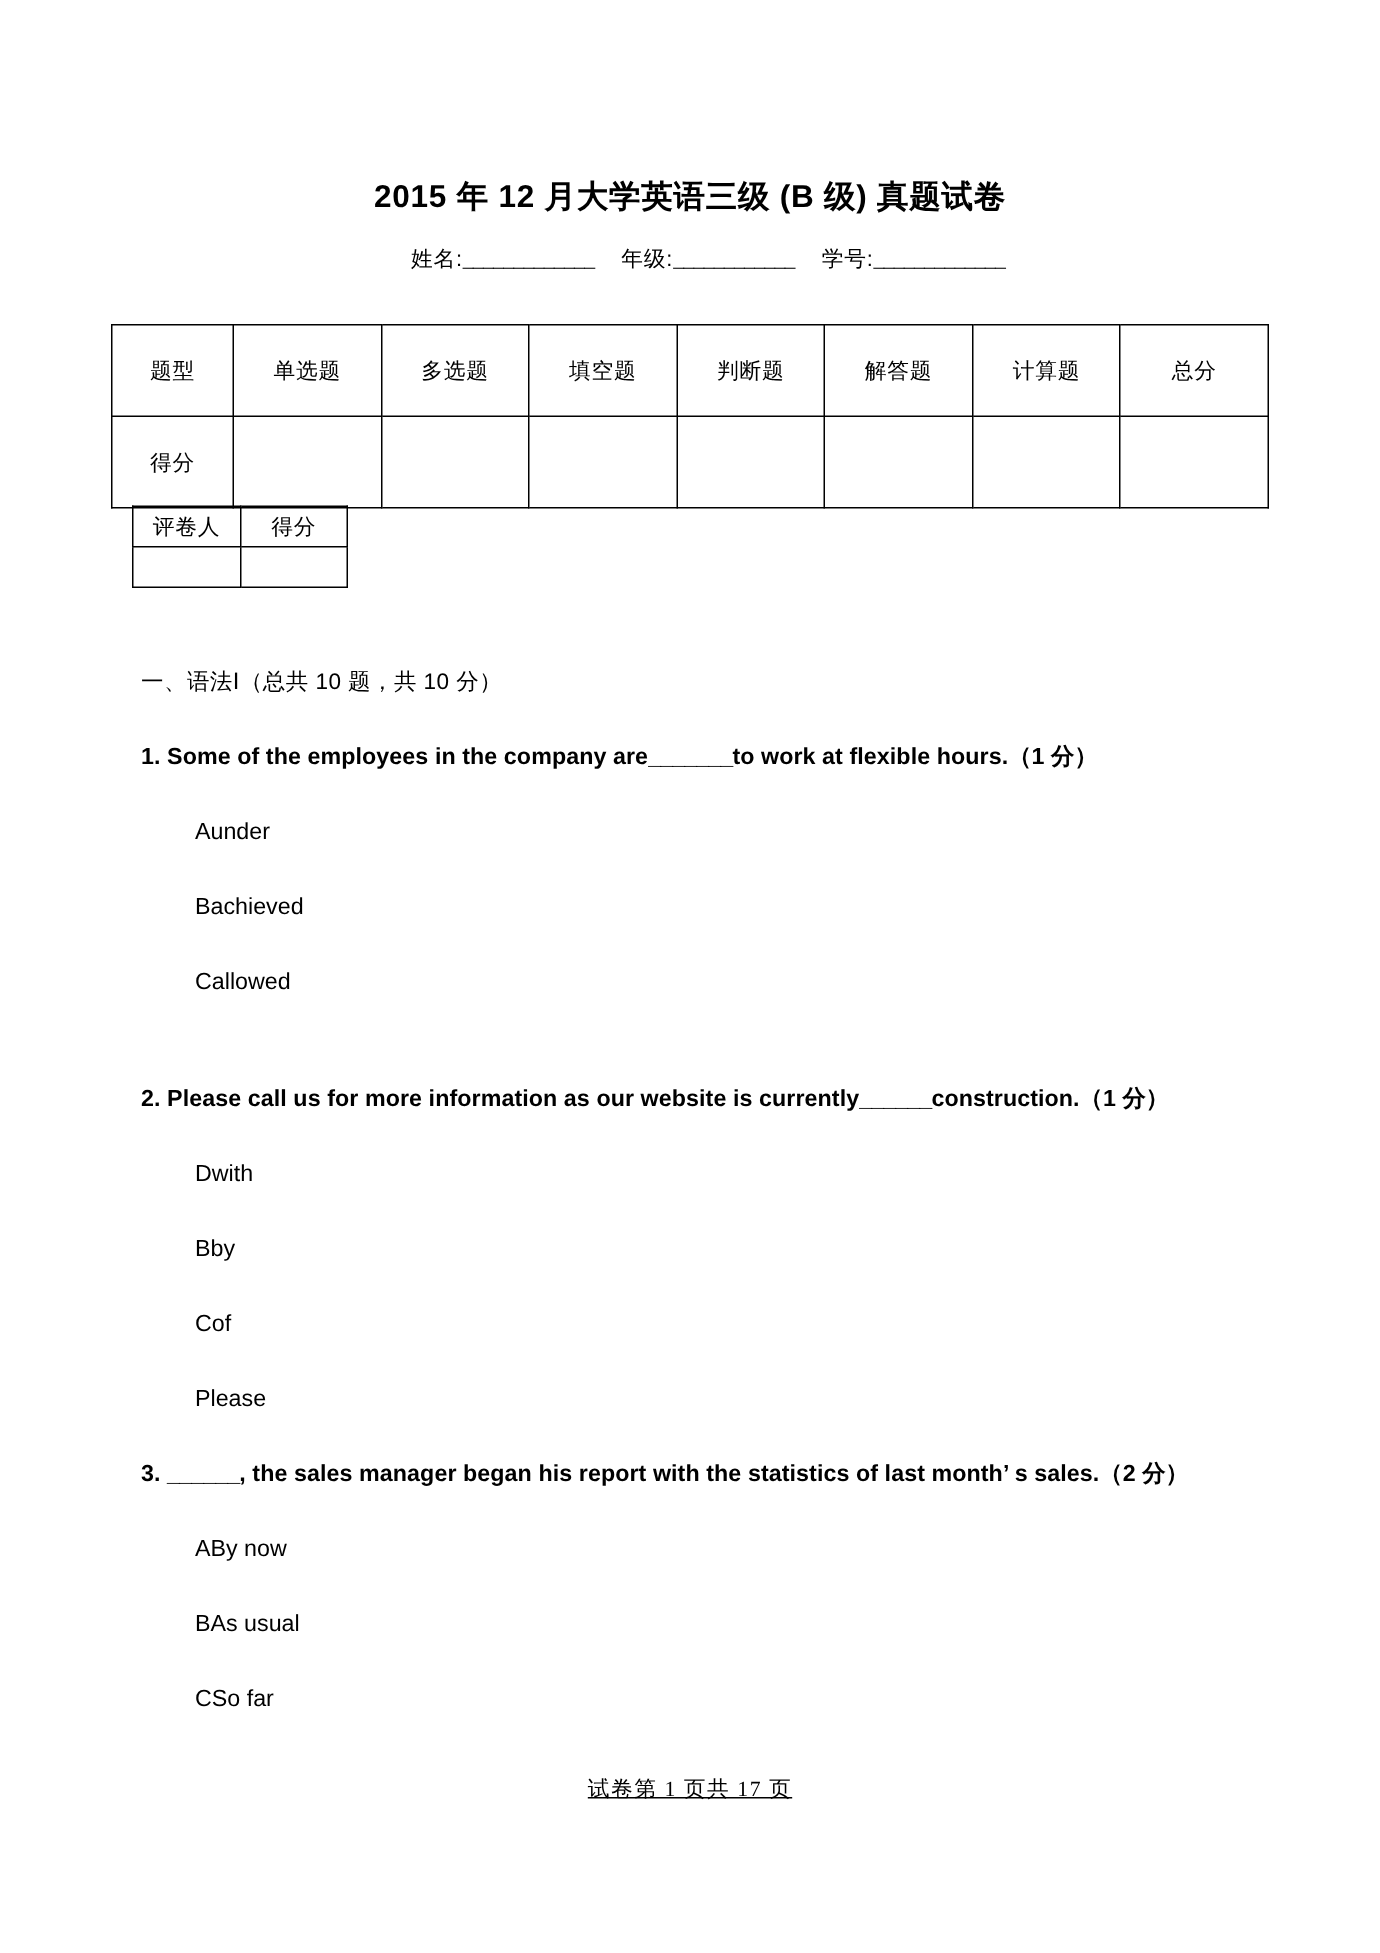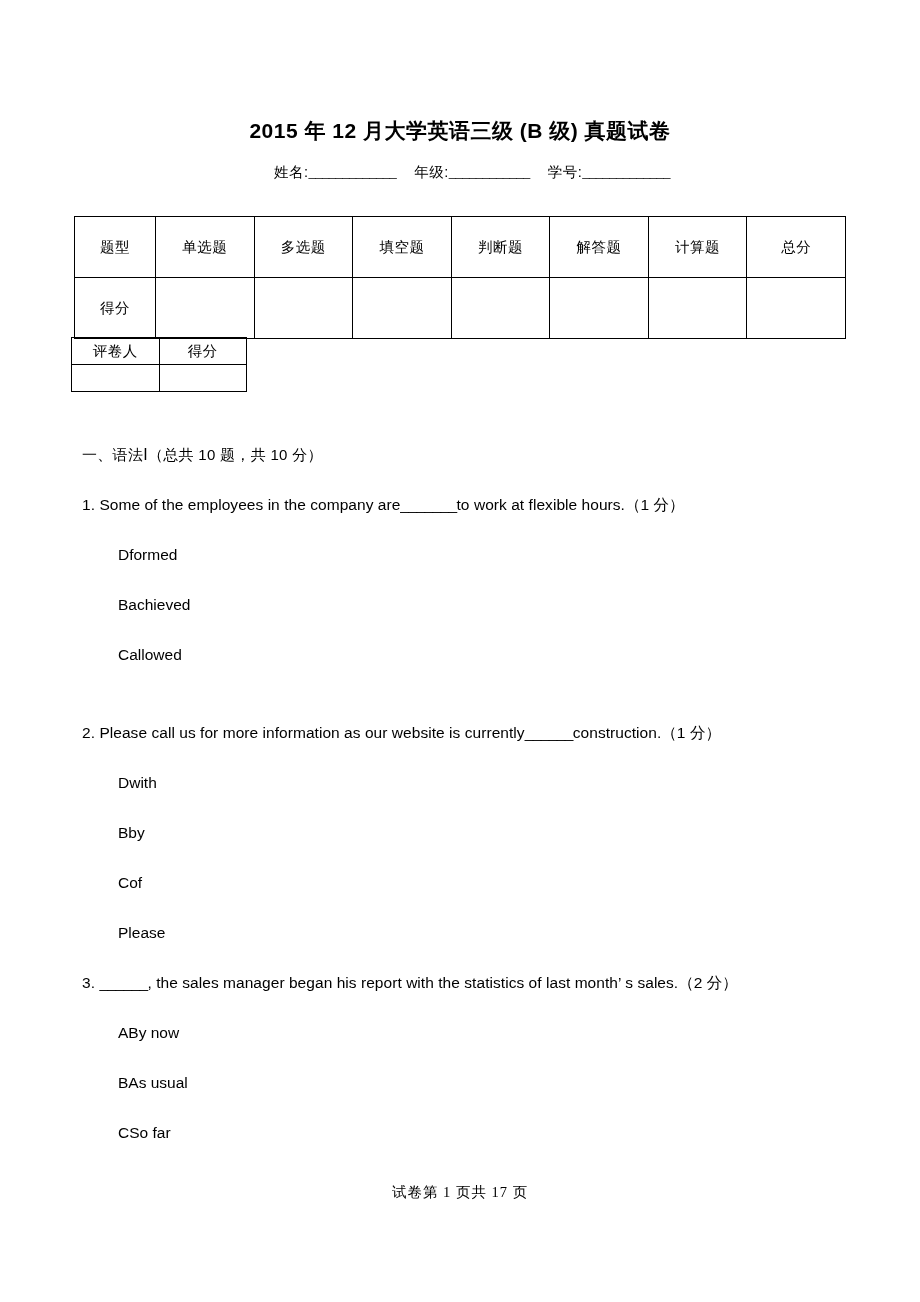--- a/index.html
+++ b/index.html
@@ -75,41 +75,41 @@
     padding: 11px;
     vertical-align: middle;
     letter-spacing: 0.5px;
   }
   .score-table tr.body-row td { height: 38px; }
   .score-table .col-type { width: 58px; }
 
   
   .grader-table {
     position: absolute;
-    left: 71px;
+    left: 88px;
     top: 337px;
-    width: 176px;
+    width: 144px;
     border-collapse: collapse;
     table-layout: fixed;
     border: 1.6px solid #000;
   }
   .grader-table td {
     border: 1px solid #000;
     text-align: center;
     font-size: 14.5px;
     height: 26px;
     padding: 0;
     vertical-align: middle;
     letter-spacing: 0.5px;
   }
 
   
   .content {
     position: absolute;
-    left: 0;
+    left: 12px;
     top: 444px;
     width: 816px;
   }
 
   .section-heading {
     margin: 0 0 0 82px;
     font-size: 15px;
     line-height: 22px;
     letter-spacing: 0.3px;
     white-space: nowrap;
@@ -118,20 +118,21 @@
   .question {
     margin: 0;
     padding: 0;
   }
   .question-text {
     margin: 0 0 0 82px;
     font-size: 15.5px;
     line-height: 22px;
     white-space: nowrap;
     letter-spacing: 0.05px;
+    font-weight: bold;
   }
   .blank-underscores {
     letter-spacing: -0.6px;
   }
   .option {
     margin: 0 0 0 118px;
     font-size: 15.5px;
     line-height: 22px;
     white-space: nowrap;
   }
@@ -145,20 +146,21 @@
   .footer {
     position: absolute;
     left: 0;
     top: 1183px;
     width: 920px;
     text-align: center;
     font-size: 14.5px;
     font-family: "Liberation Serif", "DejaVu Serif", serif;
     letter-spacing: 1px;
     white-space: nowrap;
+    text-decoration: underline;
   }
 </style>
 </head>
 <body>
 
 <div class="page">
 
   <div class="doc-title">2015 年 12 月大学英语三级 (B 级) 真题试卷</div>
 
   <div class="identity-line">
@@ -205,21 +207,21 @@
 
   <div class="content">
 
     <div class="section-heading">一、语法Ⅰ（总共 10 题，共 10 分）</div>
 
     <div class="sp-before-q1"></div>
 
     <div class="question">
       <div class="question-text"><span>1. Some of the employees in the company are</span><span class="blank-underscores">_______</span><span>to work at flexible hours.（1 分）</span></div>
       <div class="sp-q-to-opt"></div>
-      <div class="option">Dformed</div>
+      <div class="option">Aunder</div>
       <div class="sp-opt"></div>
       <div class="option">Bachieved</div>
       <div class="sp-opt"></div>
       <div class="option">Callowed</div>
       <div class="sp-opt"></div>
     </div>
 
     <div class="sp-between-q"></div>
 
     <div class="question">

